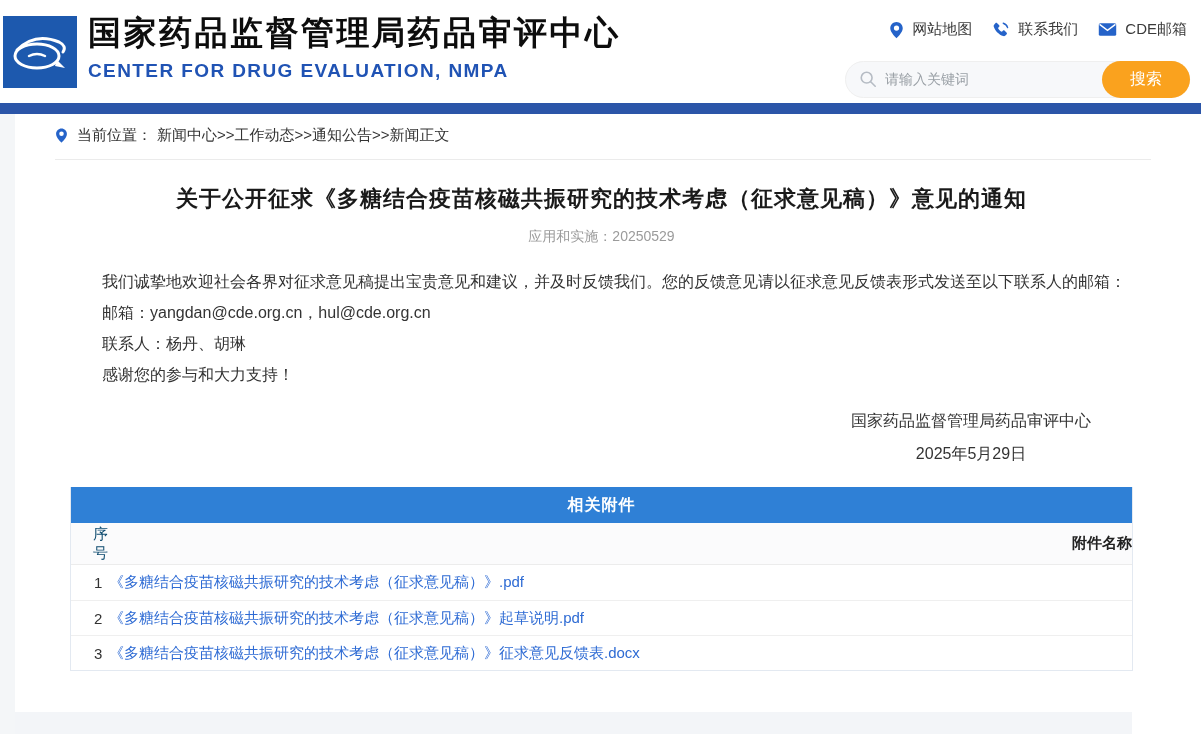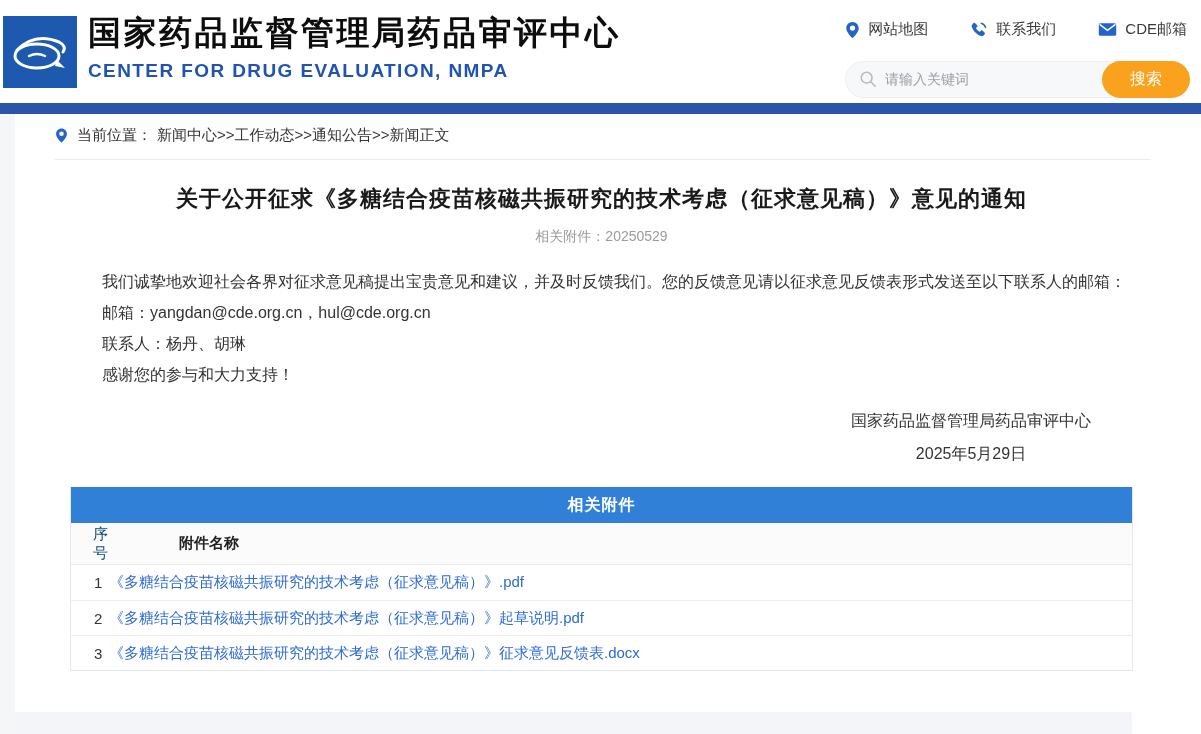--- a/index.html
+++ b/index.html
@@ -8,21 +8,21 @@
   .page { position:relative; width:1201px; height:734px; background:#fff; }
 
   
   .header { position:relative; height:103px; background:#fff; }
   .logo { position:absolute; left:3px; top:16px; width:74px; height:72px;
     background:#1d59ae; display:flex; align-items:center; justify-content:center; }
   .org-block { position:absolute; left:88px; top:13px; }
   .org-title { font-size:33px; font-weight:bold; color:#0d0d0d; letter-spacing:2.5px; line-height:40px; }
   .org-subtitle { margin-top:7px; font-size:19px; font-weight:bold; color:#2053b4; letter-spacing:1.4px; }
 
-  .quick-links { position:absolute; right:14px; top:20px; display:flex; gap:42px; align-items:flex-start; }
+  .quick-links { position:absolute; right:14px; top:20px; display:flex; gap:20px; align-items:flex-start; }
   .quick-link { display:flex; align-items:center; gap:8px; cursor:pointer; }
   .quick-link .ql-label { font-size:15px; color:#3a3a3a; }
 
   .search-wrap { position:absolute; right:11px; top:61px; width:345px; height:37px; }
   .search-box { position:absolute; inset:0; border-radius:19px; background:#f7f8fa; border:1px solid #efefef; }
   .search-icon { position:absolute; left:14px; top:9px; }
   .search-input { position:absolute; left:40px; top:1px; width:200px; height:33px; border:none; outline:none;
     background:transparent; font-size:14px; color:#15803d;
     font-family:"Liberation Sans","DejaVu Sans",sans-serif; }
   .search-input::placeholder { color:#9aa0a6; }
@@ -50,21 +50,21 @@
   .signature { margin-top:14px; text-align:right; padding-right:42px; }
   .signature .sig-inner { display:inline-block; text-align:center; }
   .signature div { font-size:16px; color:#333; line-height:33px; }
 
   
   .attach { margin:17px 68px 0 70px; border:1px solid #e3e9f1; border-top:none; background:#fff; }
   .attach-caption { height:36px; background:#2f80d6; color:#fff; font-size:16px; font-weight:bold;
     display:flex; align-items:center; justify-content:center; letter-spacing:1px; }
   .attach-head { display:flex; align-items:center; height:42px; background:#fbfbfc; border-bottom:1px solid #ececec; }
   .attach-head .h-index { width:38px; padding-left:22px; font-size:15px; font-weight:normal; color:#0c4a6e; }
-  .attach-head .h-name { flex:1; text-align:left; padding-left:70px; font-size:15px; font-weight:bold; color:#222; }
+  .attach-head .h-name { flex:1; text-align:right; padding-left:70px; font-size:15px; font-weight:bold; color:#222; }
   .attach-row { display:flex; align-items:center; height:35px; }
   .attach-row + .attach-row { border-top:1px solid #efefef; }
   .attach-row .r-index { width:38px; padding-left:23px; font-size:15px; color:#333; }
   .attach-row .r-link { font-size:15px; color:#2e6bd4; text-decoration:none; cursor:pointer; }
 </style>
 </head>
 <body>
 
 <div class="page">
 
@@ -124,21 +124,21 @@
     <svg width="13" height="17" viewBox="0 0 24 28">
       <path d="M12 1C6.5 1 2 5.5 2 11c0 7 10 16 10 16s10-9 10-16C22 5.5 17.5 1 12 1zm0 14a4.2 4.2 0 1 1 0-8.4 4.2 4.2 0 0 1 0 8.4z" fill="#2563c9"></path>
     </svg>
     <span class="bc-text">当前位置：</span>
     <span class="bc-text" style="margin-left:-4px;">新闻中心&gt;&gt;工作动态&gt;&gt;通知公告&gt;&gt;新闻正文</span>
   </div>
 
   <div class="article">
     <h2 class="article-title">关于公开征求《多糖结合疫苗核磁共振研究的技术考虑（征求意见稿）》意见的通知</h2>
     <div class="pub-date">
-      <span>相关附件：</span><span>20250529</span>
+      <span>应用和实施：</span><span>20250529</span>
     </div>
     <div class="body-text">
       <p>我们诚挚地欢迎社会各界对征求意见稿提出宝贵意见和建议，并及时反馈我们。您的反馈意见请以征求意见反馈表形式发送至以下联系人的邮箱：</p>
       <p>邮箱：yangdan@cde.org.cn，hul@cde.org.cn</p>
       <p>联系人：杨丹、胡琳</p>
       <p>感谢您的参与和大力支持！</p>
     </div>
     <div class="signature">
       <span class="sig-inner">
         <div>国家药品监督管理局药品审评中心</div>

